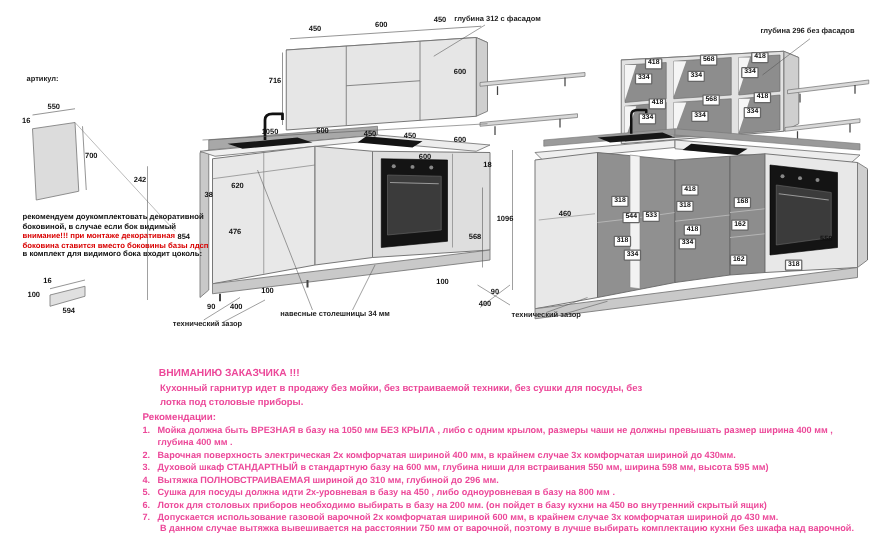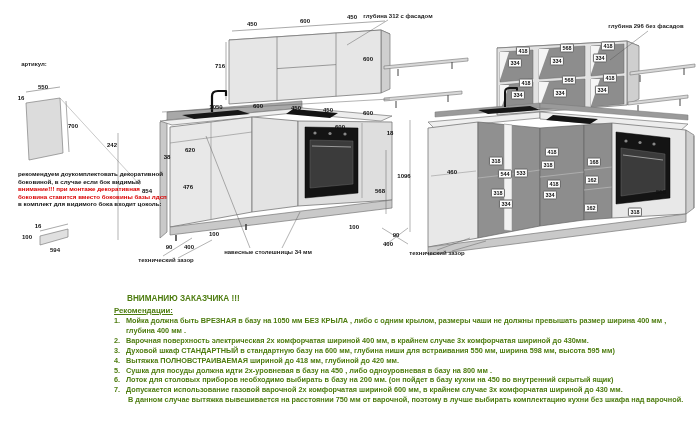--- a/index.html
+++ b/index.html
@@ -21,25 +21,25 @@
   .dim.chip{
     background:#ffffff;border:.5px solid #666;padding:0 1.5px;font-size:5.5px;
     font-weight:600;border-radius:1px;
   }
   #side-note{
     position:absolute;left:18px;top:170px;width:190px;font-size:6.2px;line-height:7.6px;
     font-weight:600;color:#111;
   }
   #side-note .red{color:#d90000;}
   #notice{
-    position:absolute;left:114px;top:294px;width:580px;color:#4d7c0f;
+    position:absolute;left:114px;top:294px;width:580px;color:#ec4899;
   }
   #notice .heading{font-size:8.2px;font-weight:bold;margin:0 0 3px 13px;}
   #notice .intro{font-size:7.6px;font-weight:600;margin:0 0 1px 14px;line-height:9.6px;}
-  #notice .rec-label{font-size:7.8px;font-weight:bold;margin:3px 0 1px 0;text-decoration:underline;}
+  #notice .rec-label{font-size:7.8px;font-weight:bold;margin:3px 0 1px 0;}
   .rec-item{display:flex;font-size:7.3px;line-height:9.9px;font-weight:600;}
   .rec-num{width:12px;flex:0 0 auto;}
   .rec-text{flex:1;}
   #notice .footer{font-size:7.3px;line-height:9.9px;font-weight:600;margin-left:14px;}
 </style>
 </head>
 <body>
 
 <div id="sheet">
 
@@ -280,37 +280,39 @@
   <div id="side-note">
     <div>рекомендуем доукомплектовать декоративной</div>
     <div>боковиной, в случае если бок видимый</div>
     <div class="red">внимание!!! при монтаже декоративная</div>
     <div class="red">боковина ставится вместо боковины базы лдсп</div>
     <div>в комплект для видимого бока входит цоколь:</div>
   </div>
 
   <div id="notice">
     <div class="heading">ВНИМАНИЮ ЗАКАЗЧИКА !!!</div>
+    <div class="intro">Кухонный гарнитур идет в продажу без мойки, без встраиваемой техники, без сушки для посуды, без</div>
+    <div class="intro">лотка под столовые приборы.</div>
     <div class="rec-label">Рекомендации:</div>
     <div>
         <div class="rec-item">
           <span class="rec-num">1.</span>
           <span class="rec-text">Мойка должна быть ВРЕЗНАЯ в базу на 1050 мм БЕЗ КРЫЛА , либо с одним крылом, размеры чаши  не должны превышать размер ширина 400 мм , глубина  400 мм .</span>
         </div>
         <div class="rec-item">
           <span class="rec-num">2.</span>
           <span class="rec-text">Варочная поверхность электрическая 2х комфорчатая  шириной 400 мм,  в крайнем случае 3х комфорчатая шириной до  430мм.</span>
         </div>
         <div class="rec-item">
           <span class="rec-num">3.</span>
           <span class="rec-text">Духовой шкаф СТАНДАРТНЫЙ в стандартную базу на 600 мм, глубина ниши для встраивания 550 мм, ширина 598 мм, высота 595 мм)</span>
         </div>
         <div class="rec-item">
           <span class="rec-num">4.</span>
-          <span class="rec-text">Вытяжка ПОЛНОВСТРАИВАЕМАЯ  шириной до 418 мм, глубиной до 420 мм.</span>
+          <span class="rec-text">Вытяжка ПОЛНОВСТРАИВАЕМАЯ  шириной до 310 мм, глубиной до 296 мм.</span>
         </div>
         <div class="rec-item">
           <span class="rec-num">5.</span>
           <span class="rec-text">Сушка для посуды должна идти 2х-уровневая  в базу на 450 , либо одноуровневая  в базу на 800 мм .</span>
         </div>
         <div class="rec-item">
           <span class="rec-num">6.</span>
           <span class="rec-text">Лоток для столовых приборов необходимо выбирать в базу на 200 мм. (он пойдет в базу кухни на 450 во внутренний скрытый ящик)</span>
         </div>
         <div class="rec-item">

